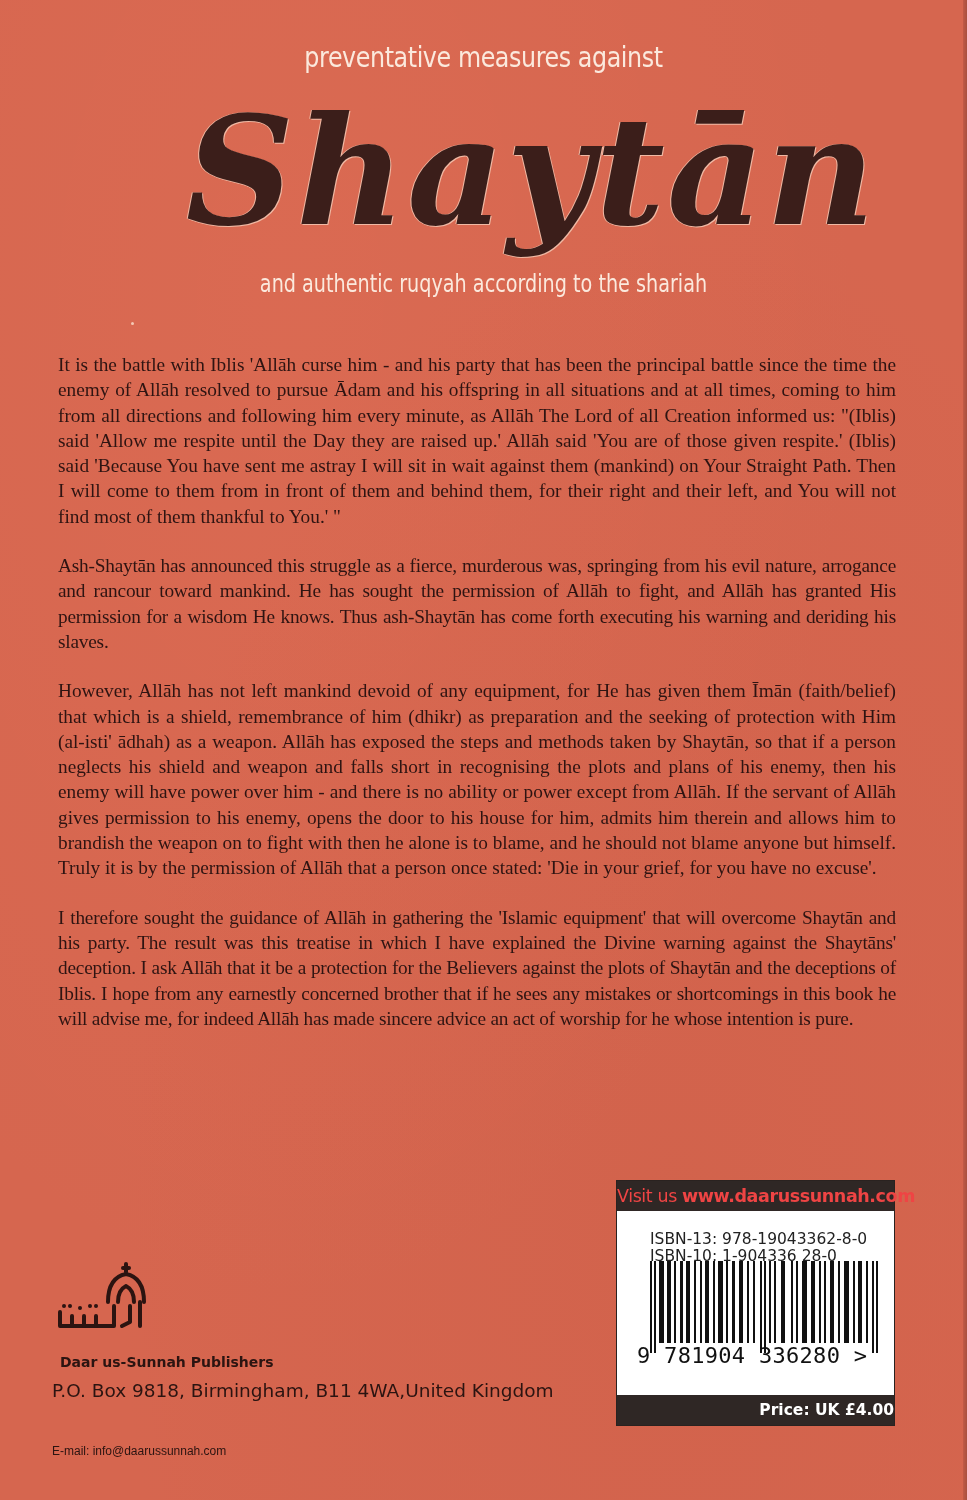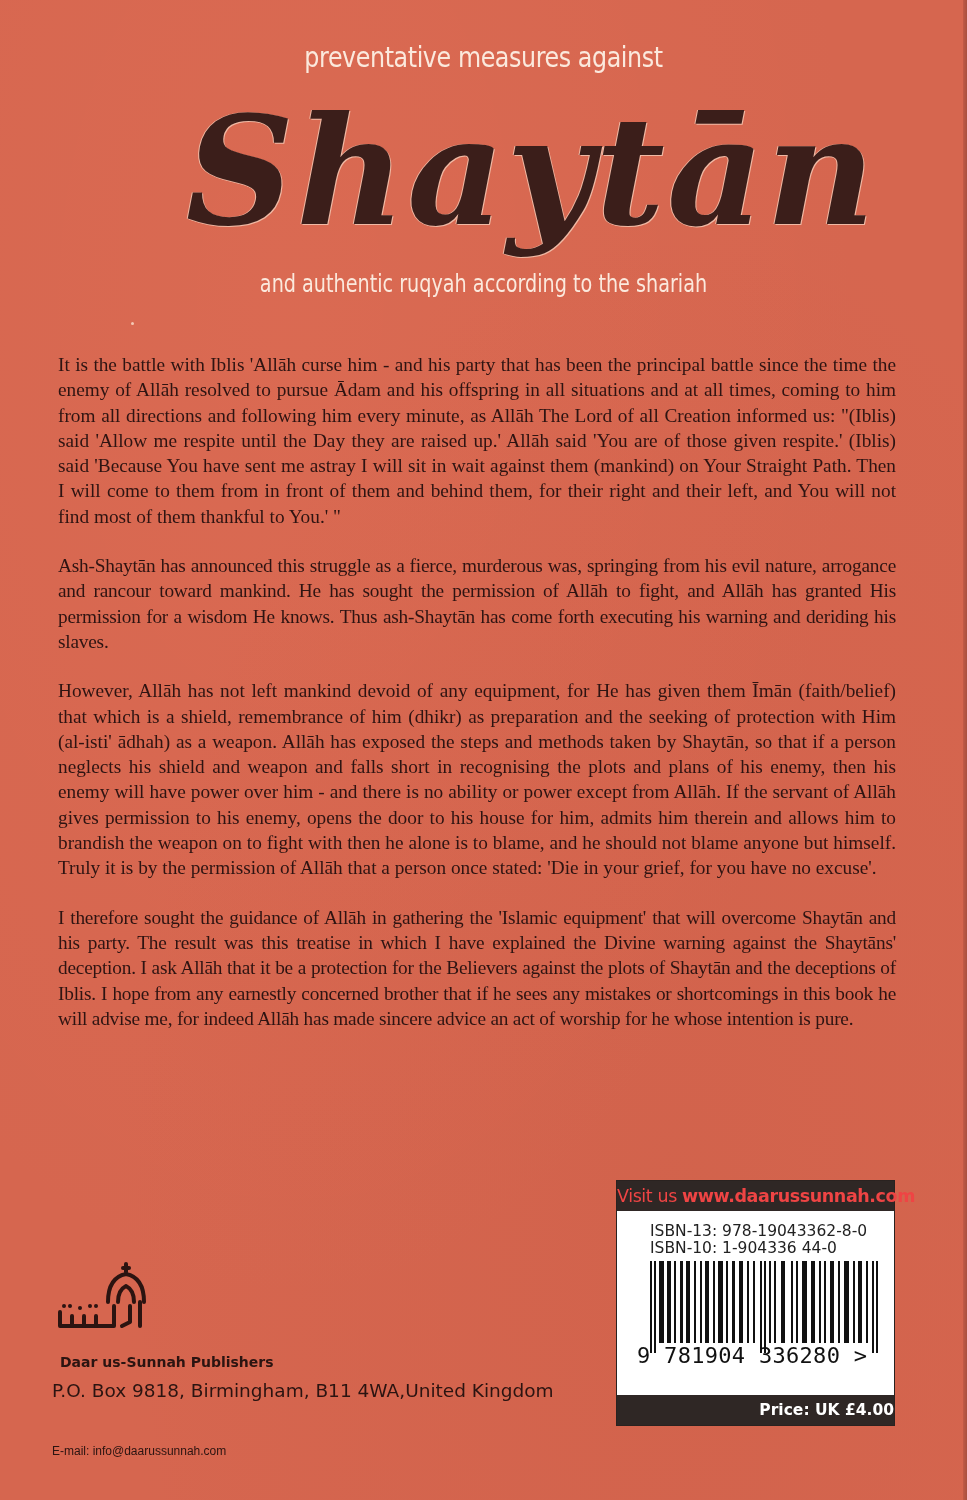--- a/index.html
+++ b/index.html
@@ -90,21 +90,21 @@
   }
   .isbn-header {
     height: 30px; background: #2f2725; color: #ef4444;
     font-family: "DejaVu Sans", sans-serif;
     font-size: 17.5px; line-height: 30px;
     text-align: center; white-space: nowrap;
     letter-spacing: -0.4px;
   }
   .isbn-header b { font-weight: bold; }
   .isbn-lines {
-    padding: 12px 0 0 33px;
+    padding: 20px 0 0 33px;
     font-family: "DejaVu Sans", sans-serif;
     font-size: 15.5px; line-height: 17px; color: #222;
   }
   .barcode {
     position: absolute; left: 33px; top: 80px; width: 234px; height: 92px;
   }
   .barcode-digits {
     position: absolute; left: 20px; top: 162px; width: 260px;
     font-family: "DejaVu Sans Mono", monospace;
     font-size: 22px; color: #111; background: transparent;
@@ -165,21 +165,21 @@
   <div class="pub-name">Daar us-Sunnah Publishers</div>
   <div class="pub-address">P.O. Box 9818, Birmingham, B11 4WA,United Kingdom</div>
   <div class="pub-email">E-mail: info@daarussunnah.com</div>
 
   <div class="isbn-box">
     <div class="isbn-header">
       <span>Visit us </span><b>www.daarussunnah.com</b>
     </div>
     <div class="isbn-lines">
       <div>ISBN-13: 978-19043362-8-0</div>
-      <div>ISBN-10: 1-904336 44-0</div>
+      <div>ISBN-10: 1-904336 28-0</div>
     </div>
     <svg class="barcode" viewBox="0 0 234 92" preserveAspectRatio="none">
       <g fill="#111">
         <rect x="0" y="0" width="2" height="92"></rect>
           <rect x="4" y="0" width="2" height="92"></rect>
         <rect x="9" y="0" width="5" height="82"></rect>
           <rect x="17" y="0" width="4" height="82"></rect>
         <rect x="24" y="0" width="2" height="82"></rect>
           <rect x="30" y="0" width="3" height="82"></rect>
         <rect x="36" y="0" width="4" height="82"></rect>

